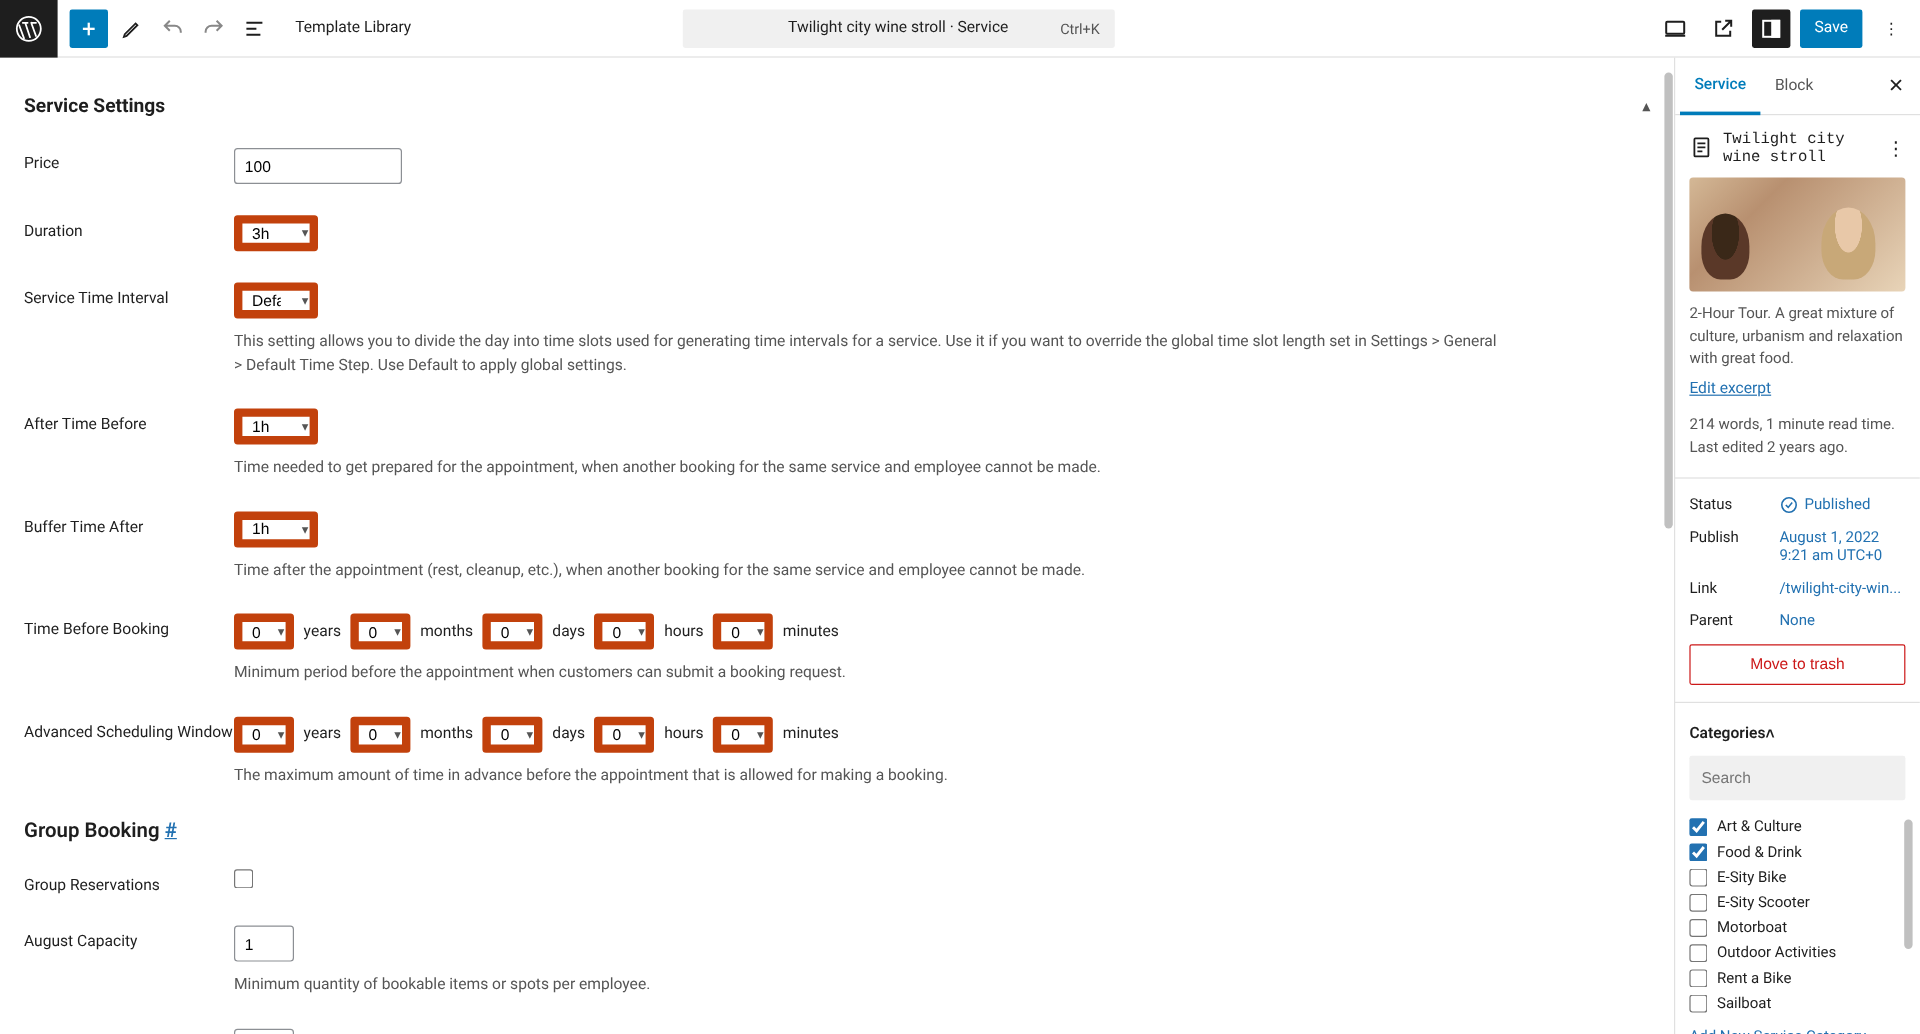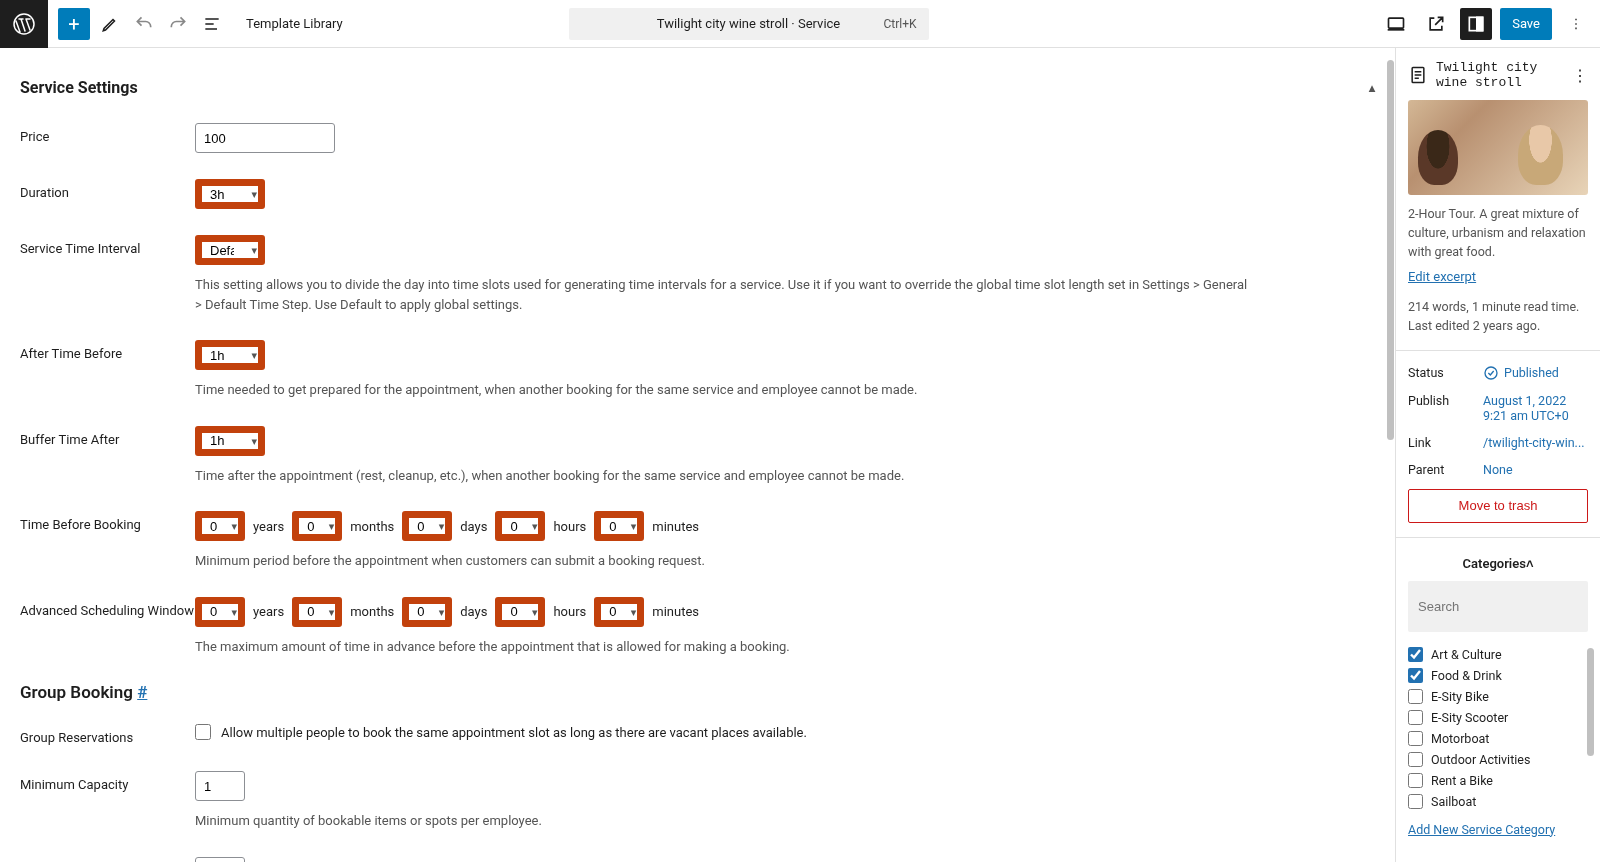--- a/index.html
+++ b/index.html
@@ -57,22 +57,22 @@
 .excerpt { font-size: 12.5px; color: #555; line-height: 1.5; margin-bottom: 8px; }
 .link { color: #2271b1; font-size: 13px; text-decoration: underline; display: inline-block; margin-bottom: 14px; }
 .meta-line { font-size: 12.5px; color: #555; line-height: 1.5; }
 .sb-divider { height: 1px; background: #e0e0e0; margin: 14px -12px; }
 .sb-row { display: flex; align-items: flex-start; font-size: 12.5px; margin-bottom: 12px; }
 .sb-row .k { width: 75px; color: #1e1e1e; }
 .sb-row .v { flex: 1; color: #2271b1; }
 .pub-status { display: flex; align-items: center; gap: 5px; color: #2271b1; }
 .pub-status svg { width: 16px; height: 16px; }
 .trash-btn { width: 100%; height: 34px; border: 1px solid #cc1818; color: #cc1818; background: #fff; border-radius: 2px; font-size: 13px; }
-.sb-section-head { display: flex; align-items: center; justify-content: center; font-size: 13px; font-weight: 600; padding: 4px 0 10px 0; }
-.search-box { display: flex; align-items: center; background: #f0f0f0; border-radius: 2px; height: 51px; padding: 4px 10px; margin-bottom: 12px; }
+.sb-section-head { display: flex; align-items: center; justify-content: flex-start; font-size: 13px; font-weight: 600; padding: 4px 0 10px 0; }
+.search-box { display: flex; align-items: center; background: #f0f0f0; border-radius: 2px; height: 37px; padding: 4px 10px; margin-bottom: 12px; }
 .search-box input { flex: 1; border: none; background: transparent; font-size: 13px; outline: none; }
 .cat-list { font-size: 12.5px; position: relative; }
 .cat-item { display: flex; align-items: center; gap: 8px; padding: 3px 0; }
 .cat-item input { width: 15px; height: 15px; accent-color: #2271b1; }
 .cat-scroll { position: absolute; right: -6px; top: 4px; width: 7px; height: 108px; background: #c0c0c0; border-radius: 4px; }
 .add-cat { color: #2271b1; font-size: 12.5px; text-decoration: underline; margin-top: 10px; display: inline-block; }
 </style>
 </head>
 <body>
 
@@ -217,44 +217,48 @@
 
       <div class="section-h">
         <span>Group Booking</span> <a href="#">#</a>
       </div>
 
       <div class="field-row">
         <div class="field-label">Group Reservations</div>
         <div class="field-body">
           <label class="checkbox-row">
             <input type="checkbox" style="">
-            <span>Allow multiple people to book the same appointment slot as long as there are vacant places available.</span>
-          </label>
-        </div>
-      </div>
-
-      <div class="field-row">
-        <div class="field-label">Minimum Capacity</div>
+          </label>
+        </div>
+      </div>
+
+      <div class="field-row">
+        <div class="field-label">August Capacity</div>
         <div class="field-body">
           <input class="text-input small" value="1" style="">
           <div class="desc">Minimum quantity of bookable items or spots per employee.</div>
         </div>
       </div>
 
       <div class="field-row">
         <div class="field-label">Maximum Capacity</div>
         <div class="field-body">
           <input class="text-input small" value="5" style="">
           
         </div>
       </div>
     </div>
   </div>
 
   <div class="sidebar">
+    <div class="sidebar-tabs">
+      <div class="sidebar-tab active">Service</div>
+      <div class="sidebar-tab">Block</div>
+      <div class="sidebar-close">✕</div>
+    </div>
     <div class="sb-body">
       <div class="sb-title-row">
         <svg class="doc-icon" viewBox="0 0 24 24" fill="none" stroke="#1e1e1e" stroke-width="1.8">
             <rect x="5" y="3" width="14" height="18" rx="1"></rect>
             <path d="M8 8h8M8 12h8M8 16h5"></path>
           </svg>
         <div class="name">Twilight city wine stroll</div>
         <div class="dots">⋮</div>
       </div>
       <div class="thumb"></div>

